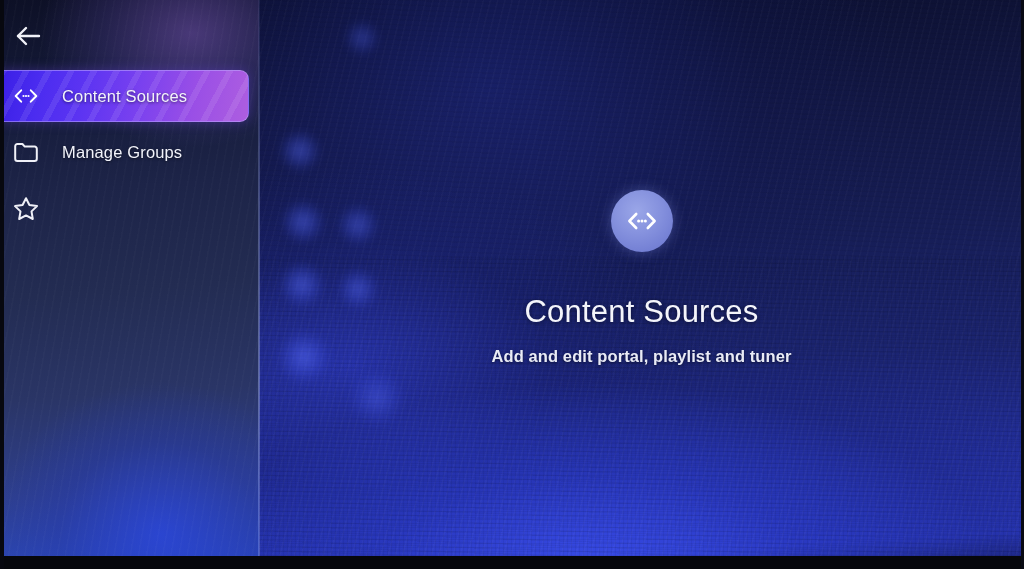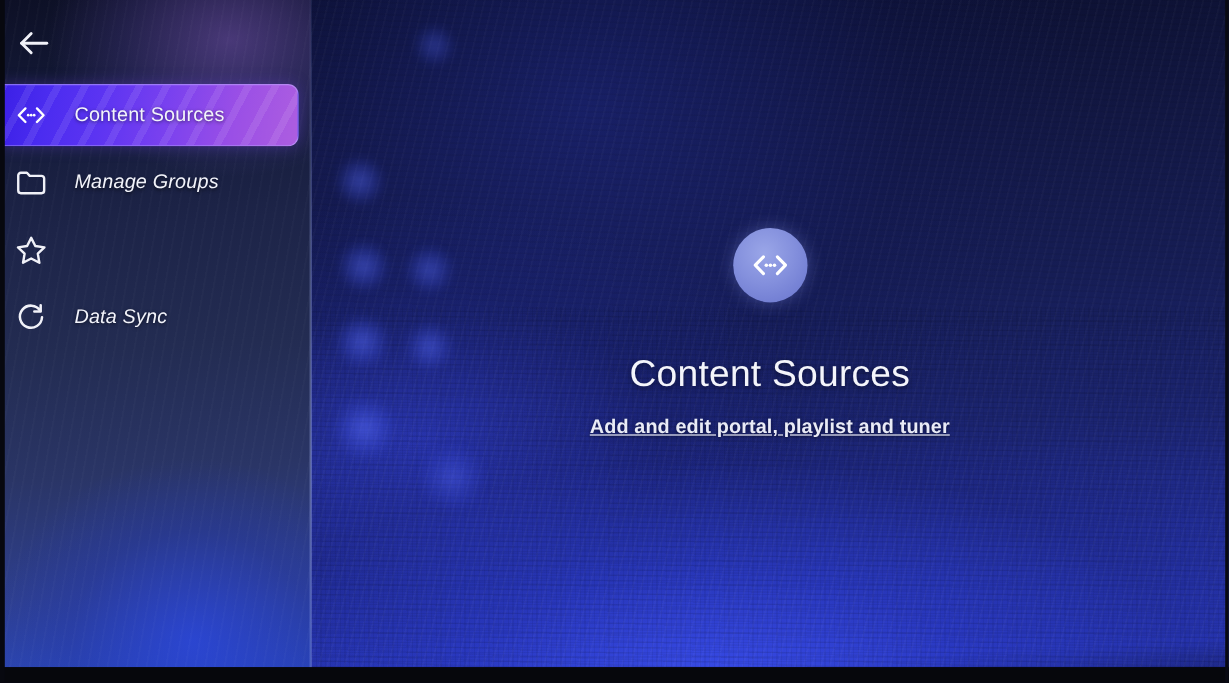--- a/index.html
+++ b/index.html
@@ -134,21 +134,20 @@
     letter-spacing:0.2px;
     text-shadow:0 1px 4px rgba(0,0,0,0.45);
     margin-bottom:17px;
   }
   .hero-sub {
     color:#e9ebf6;
     font-size:16.5px;
     font-weight:600;
     letter-spacing:0.1px;
     text-shadow:0 1px 3px rgba(0,0,0,0.5);
-    text-decoration:underline;
   }
 
   
   #sidebar {
     position:absolute;
     left:0; top:0;
     width:259px; height:556px;
     background:
       radial-gradient(ellipse 200px 150px at 74% 6%,
         rgba(150,105,220,0.42) 0%,
@@ -221,21 +220,21 @@
     display:flex; align-items:center; justify-content:center;
   }
   .nav-item .lbl {
     color:#f2f3fa;
     font-size:16.5px;
     font-weight:400;
     letter-spacing:0.15px;
     text-shadow:0 1px 3px rgba(0,0,0,0.55);
     padding-left:10px;
   }
-  .nav-item.spaced { margin-top:4px;font-style:italic; }
+  .nav-item.spaced { margin-top:4px; }
 
   
   .nav-item.selected {
     width:249px;
     border-radius:0 9px 9px 0;
     background:linear-gradient(100deg,
       #3a1fe6 0%,
       #4b2cf0 16%,
       #5c34f2 34%,
       #7a41ef 56%,
@@ -335,29 +334,20 @@
       </div>
 
       <div class="nav-item spaced">
         <span class="ico">
           <svg width="26" height="25" viewBox="0 0 26 25">
             <path d="M13 2.2 L16.4 9.0 L24.0 10.1 L18.5 15.4 L19.8 23.0 L13 19.4 L6.2 23.0 L7.5 15.4 L2.0 10.1 L9.6 9.0 Z" fill="none" stroke="#f0f1f8" stroke-width="2.0" stroke-linejoin="round"></path>
           </svg>
         </span>
       </div>
 
-      <div class="nav-item spaced">
-        <span class="ico">
-          <svg width="26" height="25" viewBox="0 0 26 25">
-            <path d="M20.6 7.0 A9.2 9.2 0 1 0 22.0 12.4" fill="none" stroke="#f0f1f8" stroke-width="2.1" stroke-linecap="round"></path>
-            <path d="M20.9 2.3 L20.9 7.6 L15.6 7.6" fill="none" stroke="#f0f1f8" stroke-width="2.1" stroke-linecap="round" stroke-linejoin="round"></path>
-          </svg>
-        </span>
-        <span class="lbl">Data Sync</span>
-      </div>
 
     </div>
   </div>
 
   <div class="divider"></div>
 
   <div class="letterbox-bottom"></div>
   <div class="letterbox-left"></div>
   <div class="letterbox-right"></div>
 </div>

